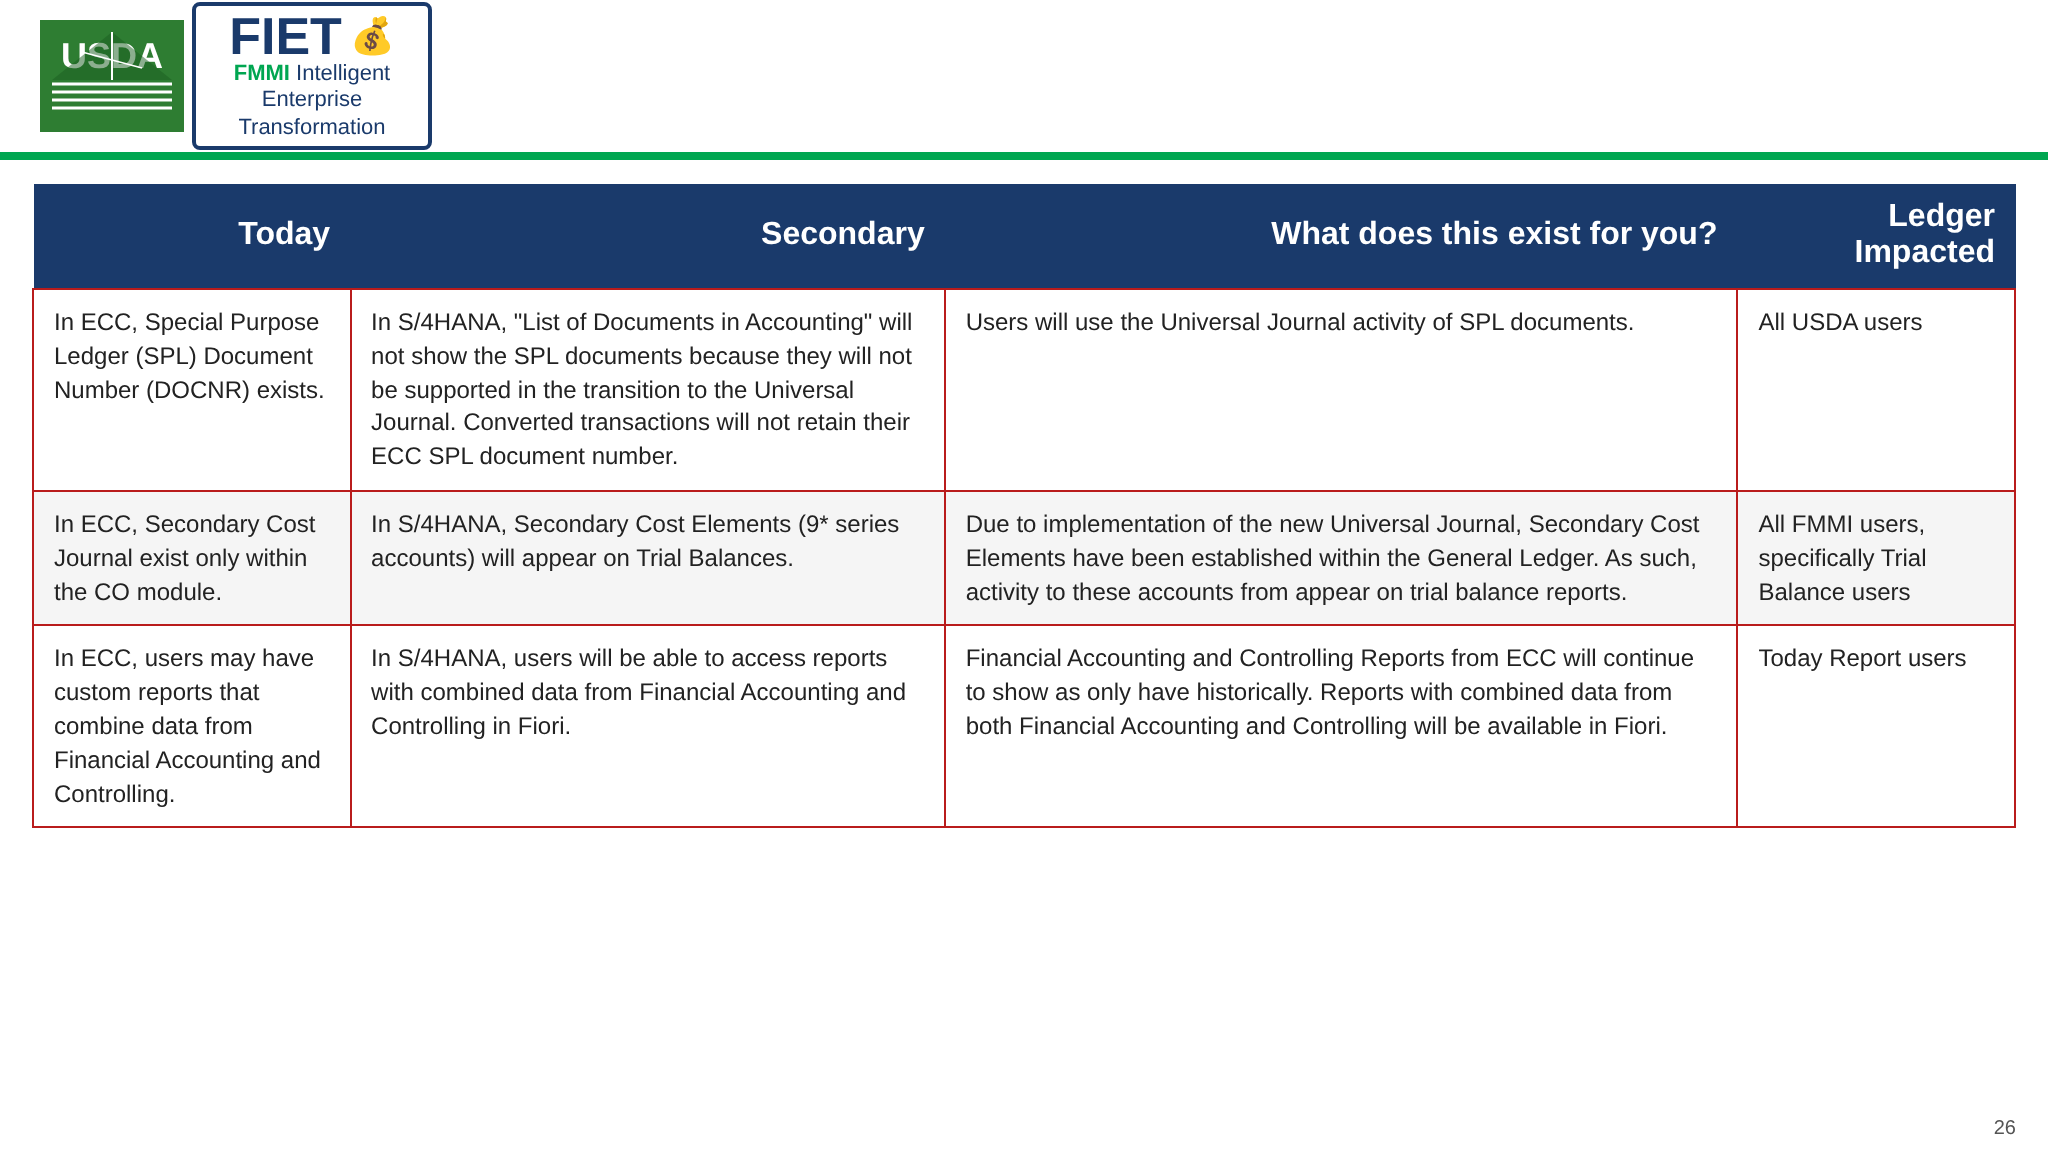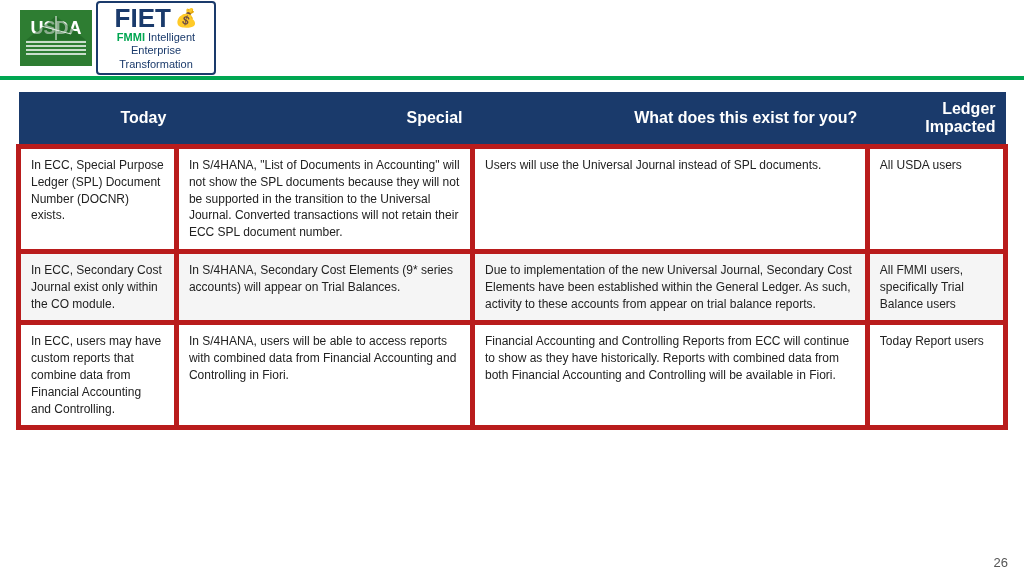--- a/index.html
+++ b/index.html
@@ -73,21 +73,21 @@
       background: #1a3a6b;
       color: #fff;
       font-weight: bold;
       padding: 8px 10px;
       text-align: right;
       font-size: 16px;
       vertical-align: middle;
     }
 
     tbody tr td {
-      border: 5px solid #b91c1c;
+      border: 1px solid #b91c1c;
       padding: 8px 10px;
       vertical-align: top;
       font-size: 12px;
       color: #222;
       line-height: 1.4;
     }
 
     tbody tr:nth-child(odd) td {
       background: #fff;
     }
@@ -99,21 +99,21 @@
     .col-today { width: 16%; }
     .col-tomorrow { width: 30%; }
     .col-mean { width: 40%; }
     .col-groups { width: 14%; }
 
     
     .page-num {
       position: absolute;
       bottom: 6px;
       right: 16px;
-      font-size: 13px;
+      font-size: 10px;
       color: #555;
     }
 
     
     .usda-svg { width: 80px; height: 64px; }
 
     
     .fiet-box {
       border: 2px solid #1a3a6b;
       border-radius: 4px;
@@ -187,44 +187,44 @@
       </div>
     </div>
   </div>
 </div>
 
 <div class="main">
   <table>
     <thead>
       <tr>
         <th class="col-today">Today</th>
-        <th class="col-tomorrow">Special</th>
+        <th class="col-tomorrow">Secondary</th>
         <th class="col-mean">What does this exist for you?</th>
         <th class="col-groups">Ledger Impacted</th>
       </tr>
     </thead>
     <tbody>
 
       <tr>
         <td>In ECC, Special Purpose Ledger (SPL) Document Number (DOCNR) exists.</td>
         <td>In S/4HANA, "List of Documents in Accounting" will not show the SPL documents because they will not be supported in the transition to the Universal Journal. Converted transactions will not retain their ECC SPL document number.</td>
-        <td>Users will use the Universal Journal instead of SPL documents.</td>
+        <td>Users will use the Universal Journal activity of SPL documents.</td>
         <td>All USDA users</td>
       </tr>
 
       <tr>
         <td>In ECC, Secondary Cost Journal exist only within the CO module.</td>
         <td>In S/4HANA, Secondary Cost Elements (9* series accounts) will appear on Trial Balances.</td>
         <td>Due to implementation of the new Universal Journal, Secondary Cost Elements have been established within the General Ledger. As such, activity to these accounts from appear on trial balance reports.</td>
         <td>All FMMI users, specifically Trial Balance users</td>
       </tr>
 
       <tr>
         <td>In ECC, users may have custom reports that combine data from Financial Accounting and Controlling.</td>
         <td>In S/4HANA, users will be able to access reports with combined data from Financial Accounting and Controlling in Fiori.</td>
-        <td>Financial Accounting and Controlling Reports from ECC will continue to show as they have historically. Reports with combined data from both Financial Accounting and Controlling will be available in Fiori.</td>
+        <td>Financial Accounting and Controlling Reports from ECC will continue to show as only have historically. Reports with combined data from both Financial Accounting and Controlling will be available in Fiori.</td>
         <td>Today Report users</td>
       </tr>
     </tbody>
   </table>
 </div>
 
 <div class="page-num">26</div>
 
 </body></html>

